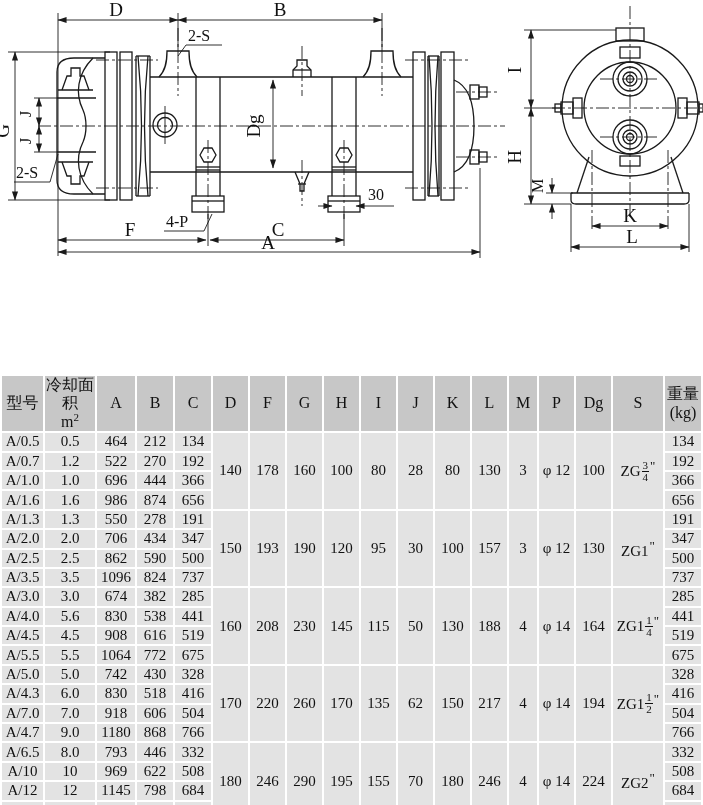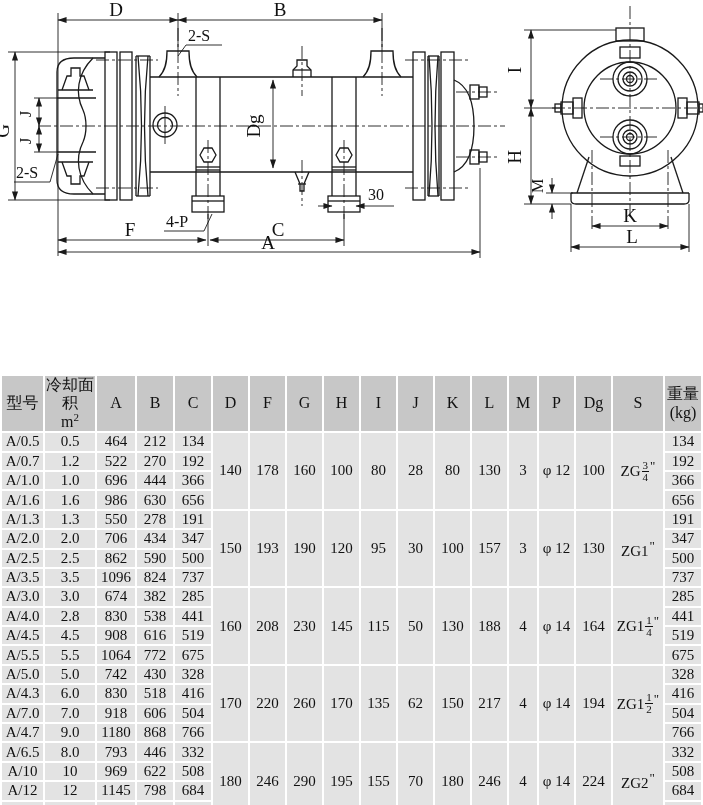--- a/index.html
+++ b/index.html
@@ -337,21 +337,21 @@
           <td>1.0</td>
           <td>696</td>
           <td>444</td>
           <td>366</td>
           <td>366</td>
         </tr>
         <tr>
           <td>A/1.6</td>
           <td>1.6</td>
           <td>986</td>
-          <td>630</td>
+          <td>874</td>
           <td>656</td>
           <td>656</td>
         </tr>
         <tr>
           <td>A/1.3</td>
           <td>1.3</td>
           <td>550</td>
           <td>278</td>
           <td>191</td>
           <td rowspan="4">150</td>
@@ -407,21 +407,21 @@
           <td rowspan="4">130</td>
           <td rowspan="4">188</td>
           <td rowspan="4">4</td>
           <td rowspan="4">φ 14</td>
           <td rowspan="4">164</td>
           <td rowspan="4"><span>ZG1</span><span class="fr"><span class="n">1</span><span>4</span></span><span class="inch">"</span></td>
           <td>285</td>
         </tr>
         <tr>
           <td>A/4.0</td>
-          <td>2.8</td>
+          <td>5.6</td>
           <td>830</td>
           <td>538</td>
           <td>441</td>
           <td>441</td>
         </tr>
         <tr>
           <td>A/4.5</td>
           <td>4.5</td>
           <td>908</td>
           <td>616</td>

